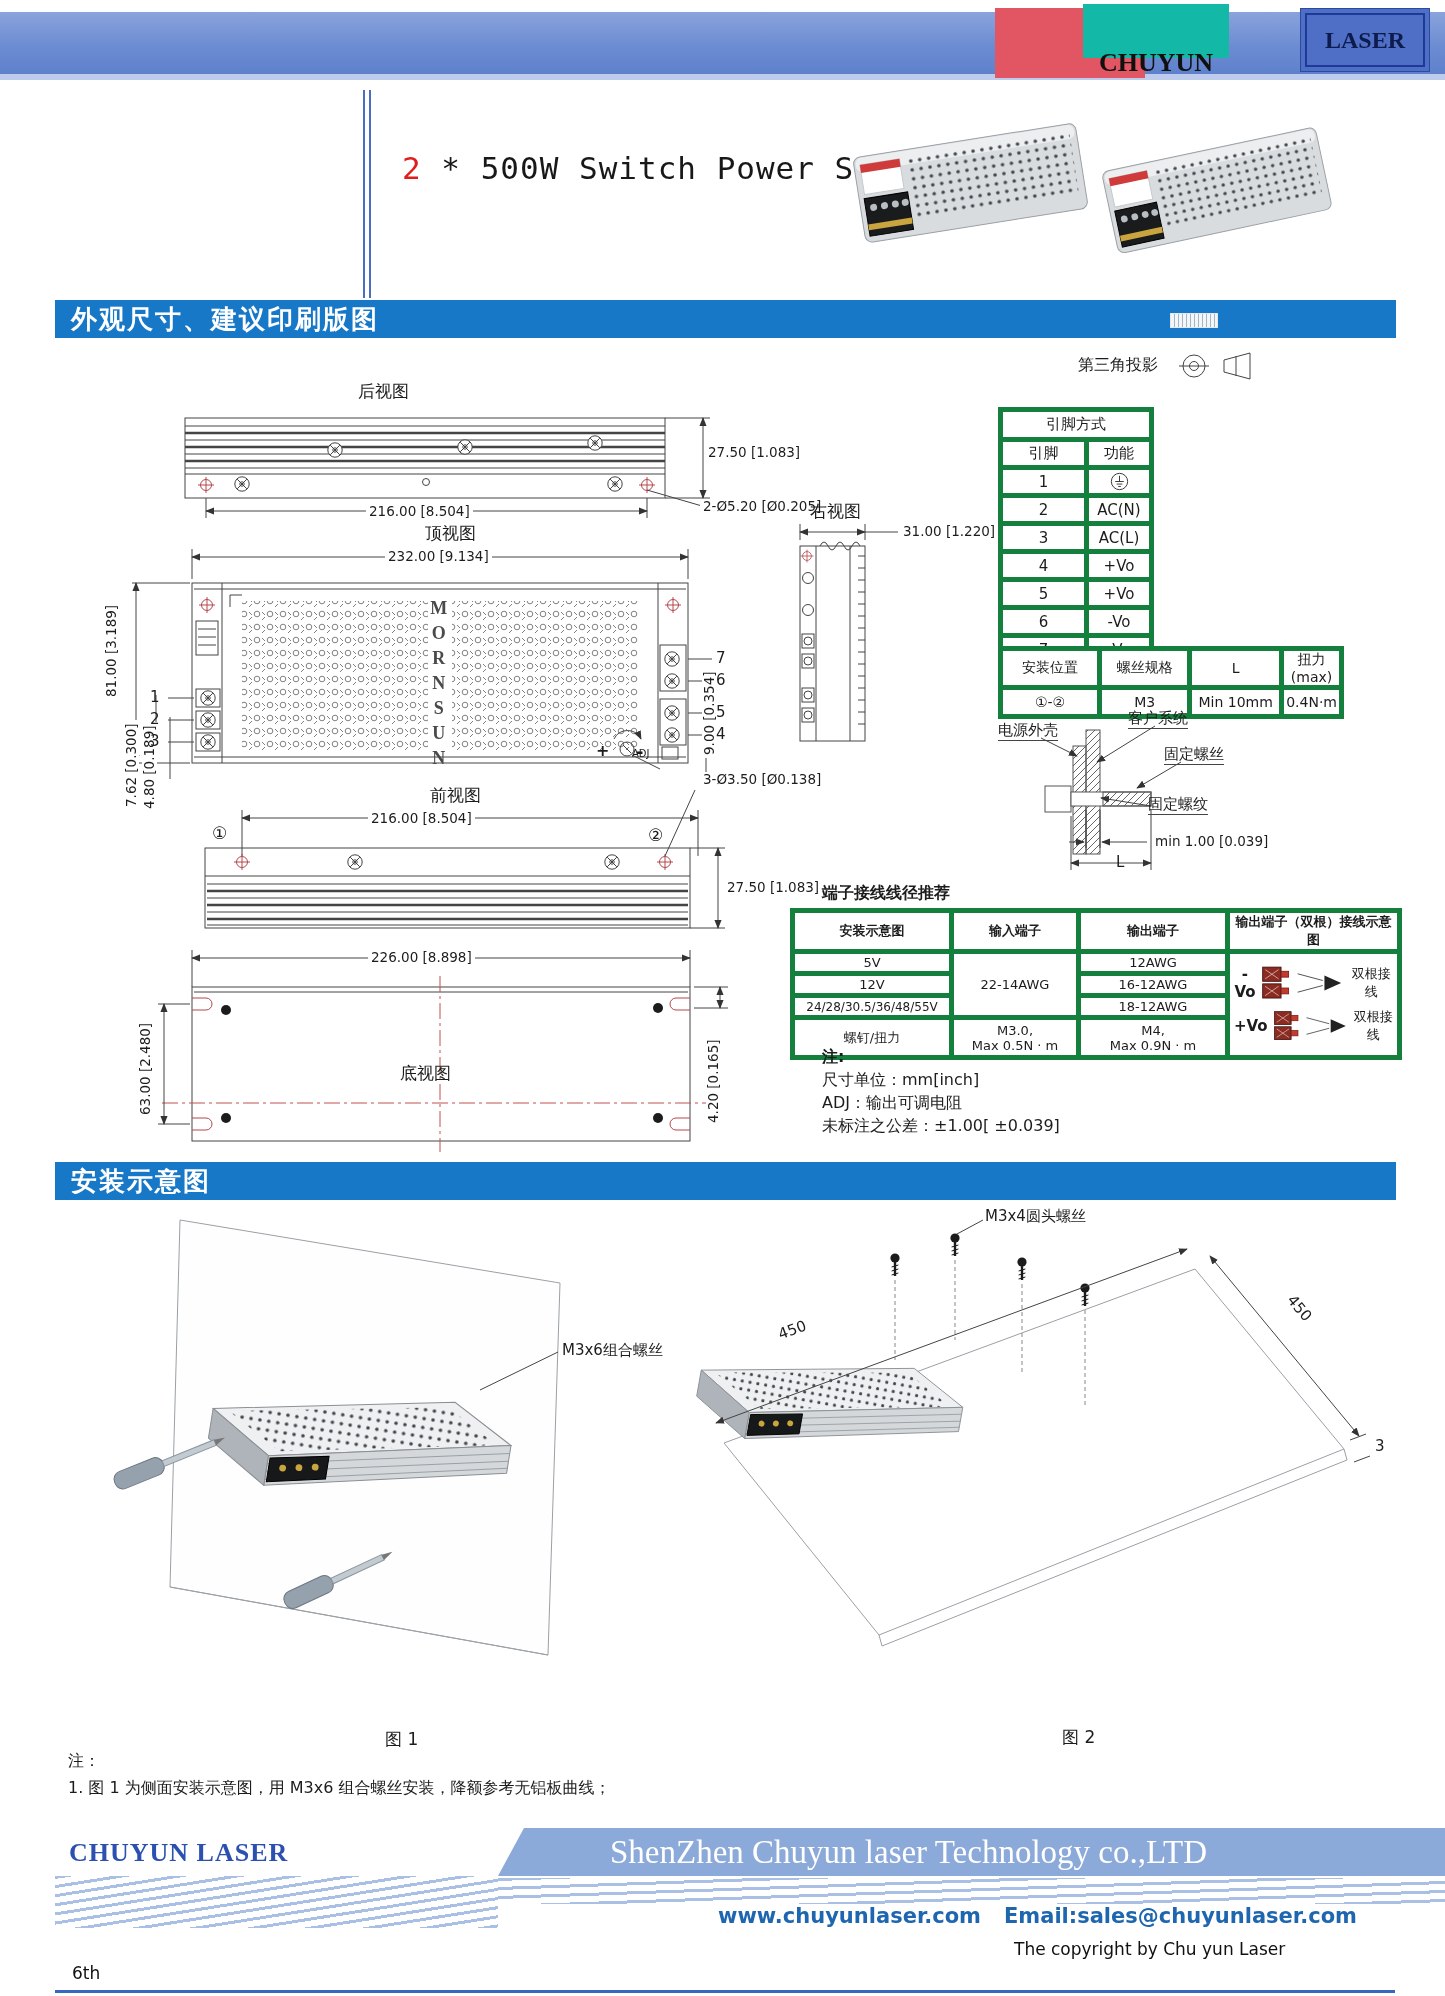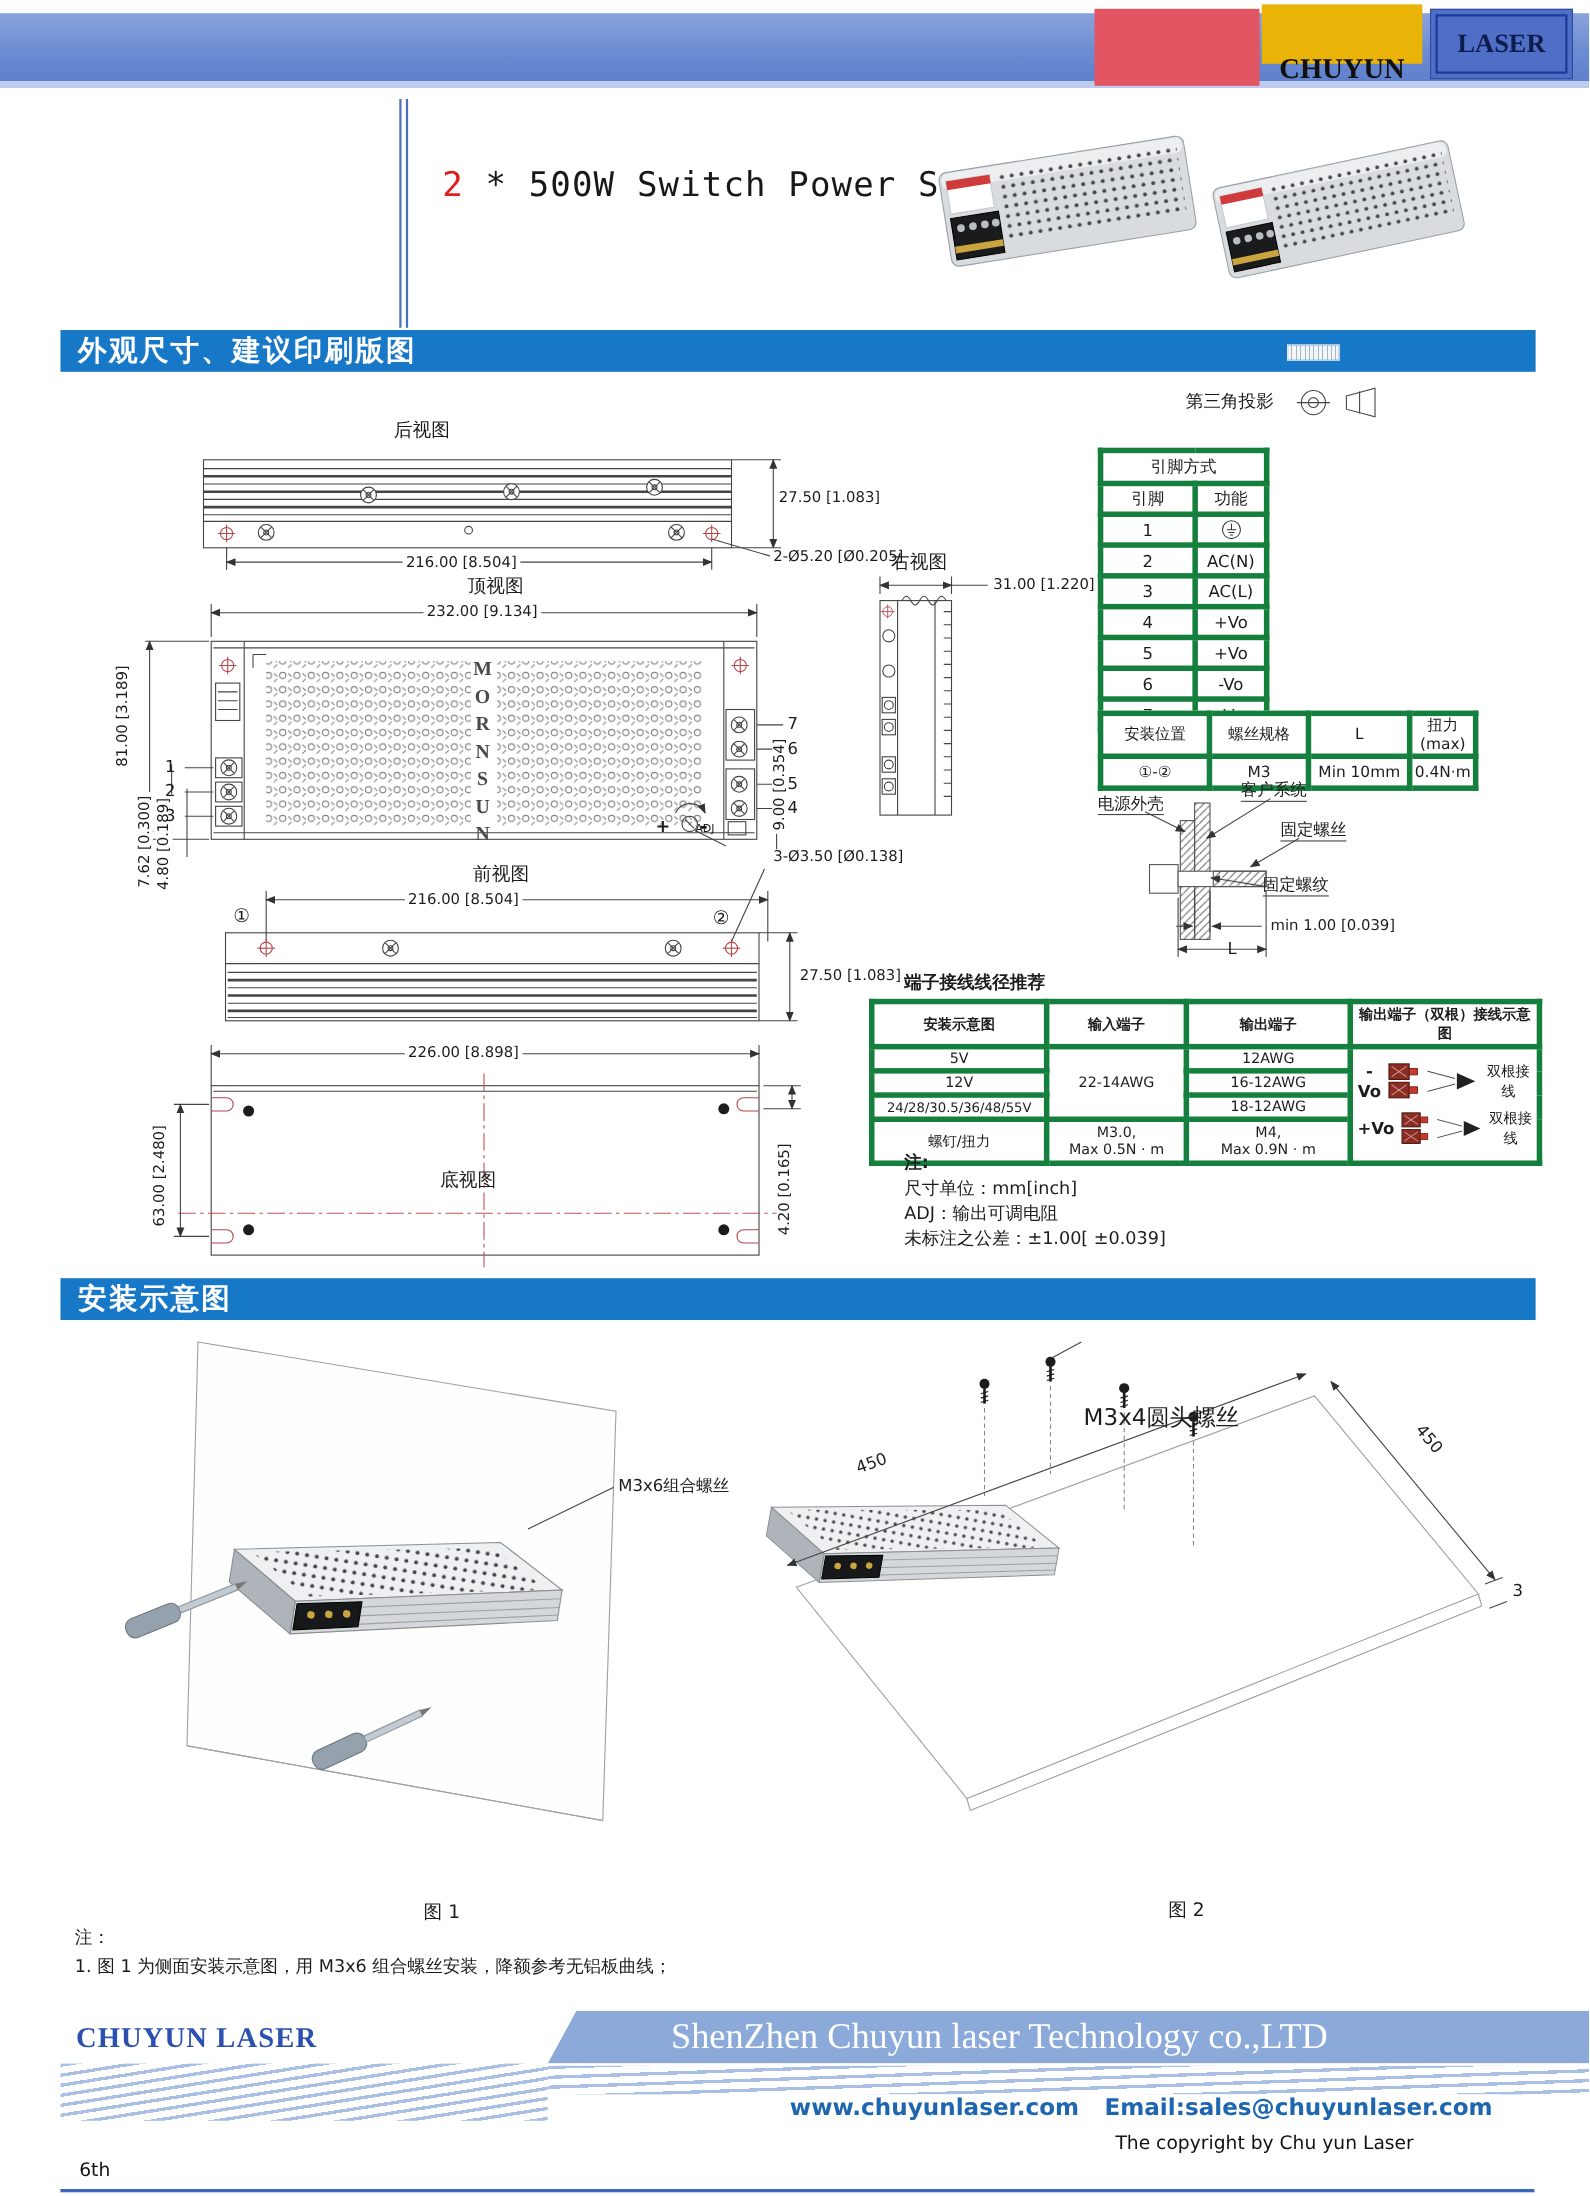--- a/index.html
+++ b/index.html
@@ -92,21 +92,21 @@
         <circle cx="78" cy="92" r="3.4" fill="#c9a53e"></circle>
         <circle cx="94" cy="89" r="3.4" fill="#c9a53e"></circle>
         <circle cx="110" cy="86" r="3.4" fill="#c9a53e"></circle>
       </g>
     </defs>
   </svg>
 
   <div class="abs" style="left:0;top:12px;width:1445px;height:62px;background:linear-gradient(180deg,#8aa3dc 0%,#6c8cd2 55%,#5f80cc 100%);"></div>
   <div class="abs" style="left:0;top:74px;width:1445px;height:6px;background:#bdcbec;"></div>
   <div class="abs" style="left:995px;top:8px;width:150px;height:70px;background:#e25562;"></div>
-  <div class="abs" style="left:1147px;top:4px;width:146px;height:54px;background:#eab308;text-align:center;">
+  <div class="abs" style="left:1083px;top:4px;width:146px;height:54px;background:#14b8a6;text-align:center;">
     <span style="font-family:'Liberation Serif',serif;font-weight:bold;font-size:26px;color:#101010;line-height:118px;">CHUYUN</span>
   </div>
   <div class="abs" style="left:1300px;top:8px;width:130px;height:64px;background:#4f6fc6;border:1px solid #2c4a9e;box-sizing:border-box;">
     <div style="position:absolute;left:4px;top:4px;right:4px;bottom:4px;border:2px solid #1c3a96;text-align:center;">
       <span style="font-family:'Liberation Serif',serif;font-weight:bold;font-size:24px;color:#0e1b4d;line-height:50px;">LASER</span>
     </div>
   </div>
 
   <div class="abs" style="left:363px;top:90px;width:4px;height:208px;border-left:2px solid #4a6fc0;border-right:2px solid #4a6fc0;"></div>
   <div class="abs" style="left:402px;top:150px;font-family:'DejaVu Sans Mono',monospace;font-size:31px;letter-spacing:1px;white-space:nowrap;">
@@ -512,21 +512,21 @@
     <path d="M205 80 V160" class="dash"></path>
       <path d="M265 60 V140" class="dash"></path>
     <path d="M332 84 V175" class="dash"></path>
       <path d="M395 110 V205" class="dash"></path>
     <line x1="267" y1="34" x2="293" y2="20" class="ln"></line>
     <line x1="26" y1="223" x2="497" y2="49" class="dimln"></line>
     <line x1="520" y1="56" x2="669" y2="236" class="dimln"></line>
     <line x1="660" y1="240" x2="676" y2="234" class="ln"></line>
     <line x1="664" y1="262" x2="680" y2="256" class="ln"></line>
   </svg>
-  <div class="lb" style="left:985px;top:1276px;font-size:21px;">M3x4圆头螺丝</div>
+  <div class="lb" style="left:985px;top:1208px;font-size:15px;">M3x4圆头螺丝</div>
   <div class="dm" style="left:775px;top:1322px;transform:rotate(-20deg);background:transparent;font-size:15px;">450</div>
   <div class="dm" style="left:1282px;top:1300px;transform:rotate(50deg);background:transparent;font-size:15px;">450</div>
   <div class="dm" style="left:1372px;top:1438px;background:transparent;font-size:15px;">3</div>
   <div class="lb" style="left:1062px;top:1728px;font-size:17px;">图 2</div>
 
   <div class="lb" style="left:68px;top:1752px;">注：</div>
   <div class="lb" style="left:68px;top:1779px;">1. 图 1 为侧面安装示意图，用 M3x6 组合螺丝安装，降额参考无铝板曲线；</div>
 
   <div class="lb" style="left:69px;top:1838px;font-family:'Liberation Serif',serif;font-weight:bold;font-size:26px;color:#2b50b0;letter-spacing:1px;">CHUYUN LASER</div>
   <div class="abs" style="left:498px;top:1828px;width:947px;height:48px;background:#8ba9d9;

